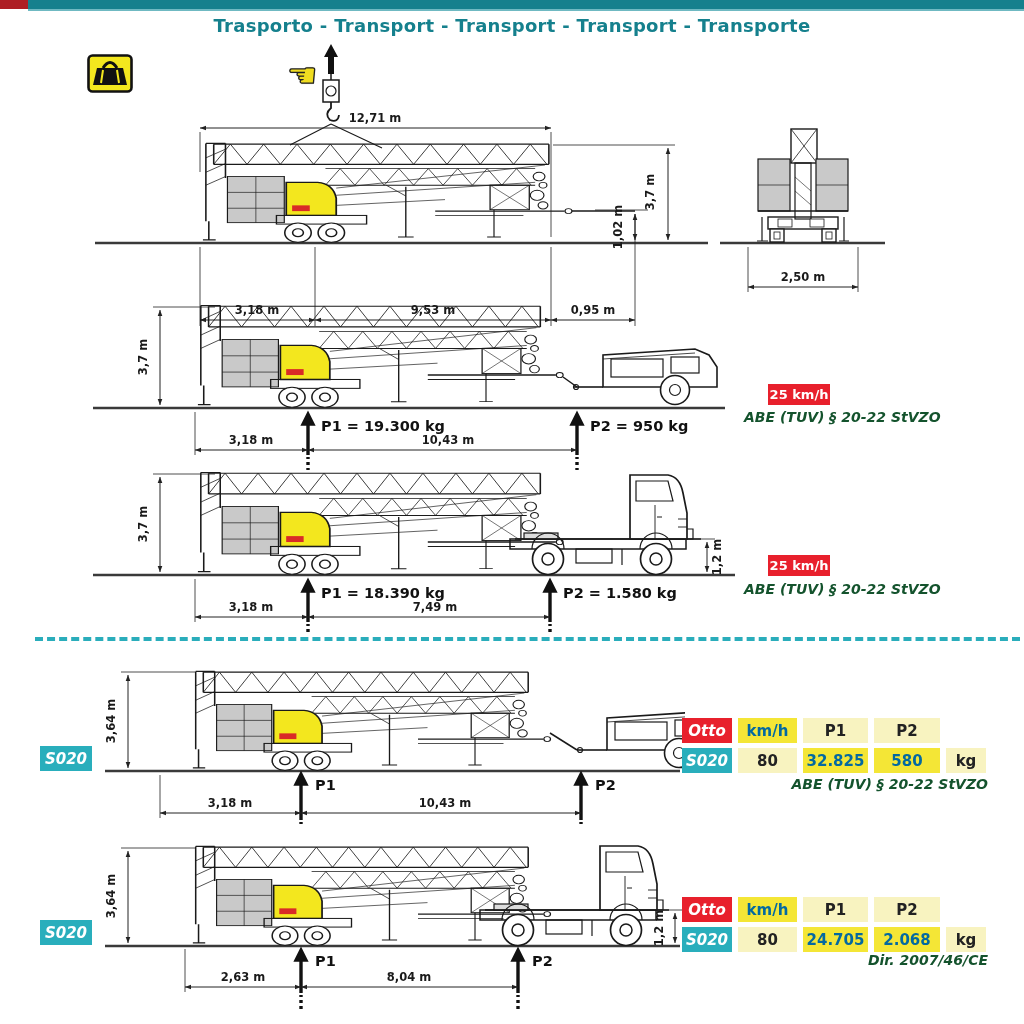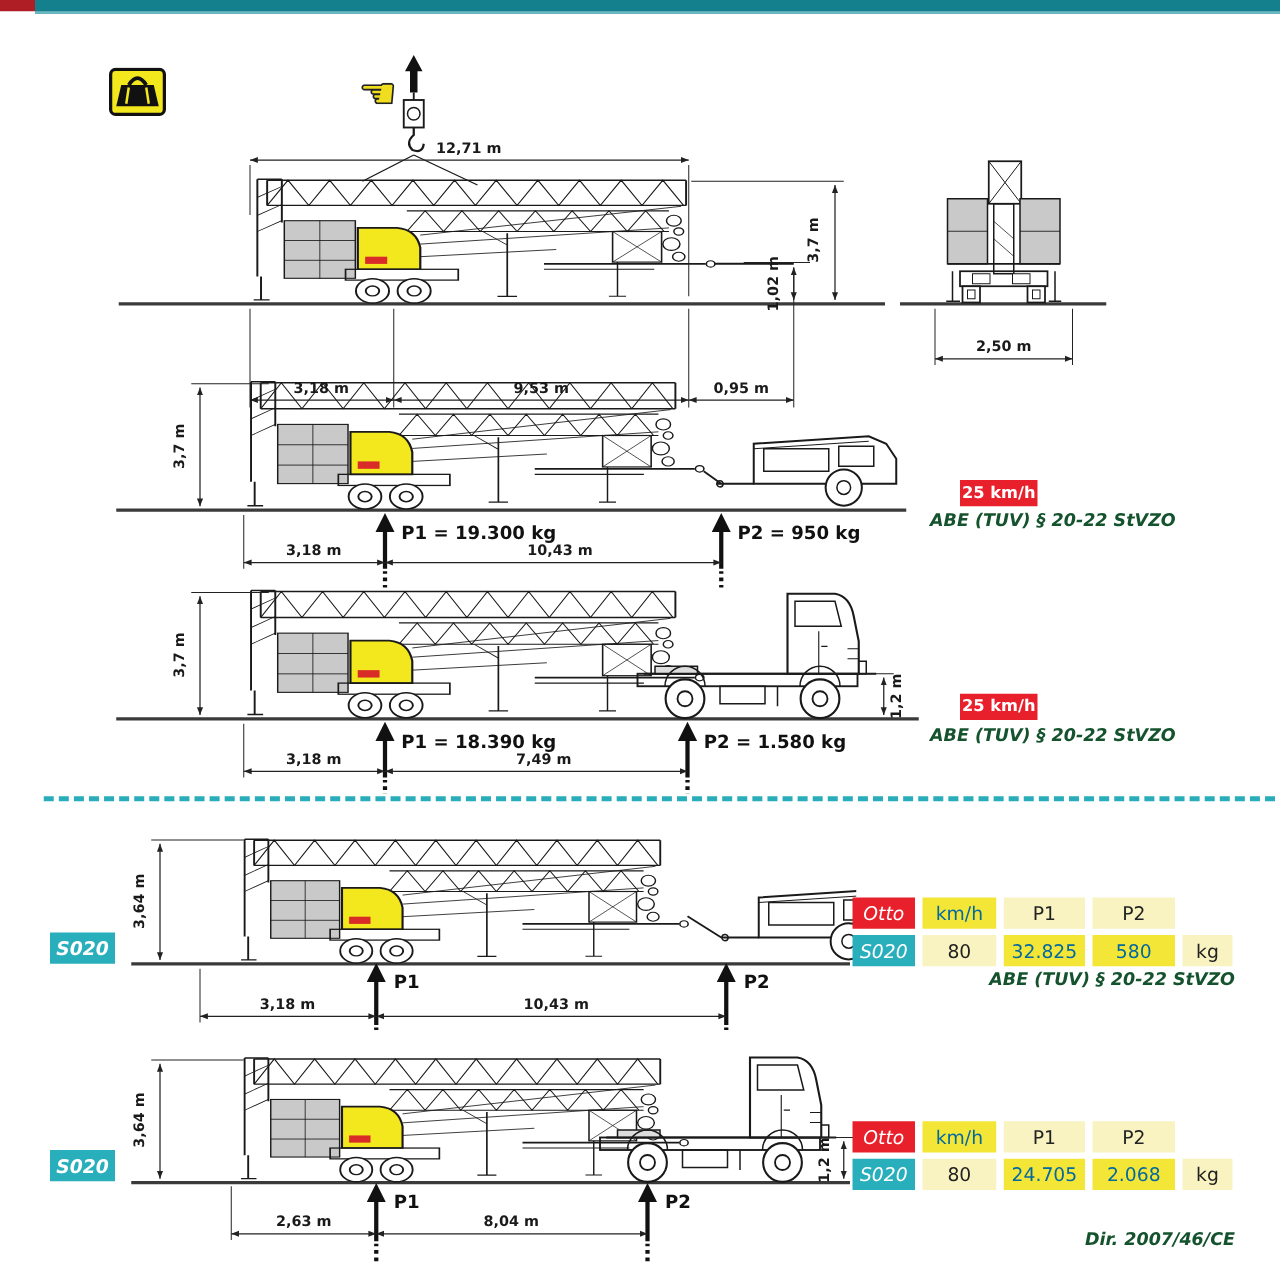--- a/index.html
+++ b/index.html
@@ -9,21 +9,21 @@
   .topbar-red { background:#ae1e24; }
   .topbar-teal { background:#15808d; border-bottom:2px solid #6fb9c2; }
   .title { left:0; right:0; top:15px; text-align:center; font-size:18px; font-weight:bold; color:#15808d; letter-spacing:0.3px; }
   .weight-value { display:flex; align-items:center; justify-content:center; background:#f3e71e; border:3px solid #111; border-radius:6px; font-size:23px; font-weight:bold; color:#111; }
   .hand { font-size:34px; color:#f0dd20; -webkit-text-stroke:1.3px #222; text-shadow:0 0 1px #222; line-height:1; }
   .speed-badge { background:#e8202c; color:#ffffff; font-weight:bold; font-size:13px; display:flex; align-items:center; justify-content:center; }
   .approval { color:#14532d; font-weight:bold; font-style:italic; font-size:14px; white-space:nowrap; }
   .approval.right { text-align:right; }
   .model-badge { background:#29aebc; color:#fff; font-weight:bold; font-style:italic; font-size:15px; display:flex; align-items:center; justify-content:center; }
   .divider { border-top:4px dashed #2aadbb; height:0; }
-  .spec-table { display:grid; grid-template-columns:50px 59px 65px 66px 40px; gap:5px 6px; font-weight:normal; font-size:15px; }
+  .spec-table { display:grid; grid-template-columns:50px 59px 65px 66px 40px; gap:5px 6px; font-weight:bold; font-size:15px; }
   .spec-table .cell { height:25px; display:flex; align-items:center; justify-content:center; }
   .c-brand { background:#e8202c; color:#fff; font-style:italic; }
   .c-model { background:#29aebc; color:#fff; font-style:italic; }
   .c-bright { background:#f4e636; color:#0369a1; }
   .c-pale  { background:#f8f3c0; color:#222; }
   .c-empty { background:transparent; }
   svg text { font-family:"DejaVu Sans",sans-serif; }
   .t-dim { font-size:11.5px; font-weight:bold; fill:#1a1a1a; text-anchor:middle; }
   .t-p   { font-size:14.5px; font-weight:bold; fill:#111; }
   .ln-dim { stroke:#222; stroke-width:1; fill:none; marker-start:url(#mA); marker-end:url(#mA); }
@@ -141,20 +141,21 @@
         <path d="M16,14 Q23,3 30,14" fill="none" stroke="#111" stroke-width="3"></path>
         <path d="M10,14 L36,14 L40,31 L6,31 Z" fill="#111"></path>
         <path d="M16,16 L14,29 M30,16 L32,29" stroke="#f3e71e" stroke-width="2" fill="none"></path>
       </g>
     </defs>
   </svg>
 
   <div class="abs topbar-red" style="left:0;top:0;width:28px;height:9px"></div>
   <div class="abs topbar-teal" style="left:28px;top:0;width:996px;height:9px"></div>
 
+  <div class="abs title">Trasporto - Transport - Transport - Transport - Transporte</div>
 
   <svg class="abs" style="left:87px;top:54px" width="46" height="39">
       <use href="#weight-glyph"></use>
     </svg>
   <div class="abs hand" style="left:287px;top:58px">☚</div>
 
   <svg class="abs" style="left:90px;top:42px" width="930" height="290" viewBox="0 0 930 290">
     <path class="ln-ground" d="M5,201 H618"></path>
     <path class="ln-ground" d="M630,201 H795"></path>
     <use href="#crane-side" transform="translate(110,100) scale(0.98,0.72)"></use>
@@ -303,15 +304,15 @@
     <div class="cell c-bright">km/h</div>
     <div class="cell c-pale">P1</div>
     <div class="cell c-pale">P2</div>
     <div class="cell c-empty"></div>
     <div class="cell c-model">S020</div>
     <div class="cell c-pale">80</div>
     <div class="cell c-bright">24.705</div>
     <div class="cell c-bright">2.068</div>
     <div class="cell c-pale">kg</div>
   </div>
-  <div class="abs approval right" style="left:700px;top:984px;width:288px">Dir. 2007/46/CE</div>
+  <div class="abs approval right" style="left:700px;top:952px;width:288px">Dir. 2007/46/CE</div>
 
 </div>
 
 </body></html>

